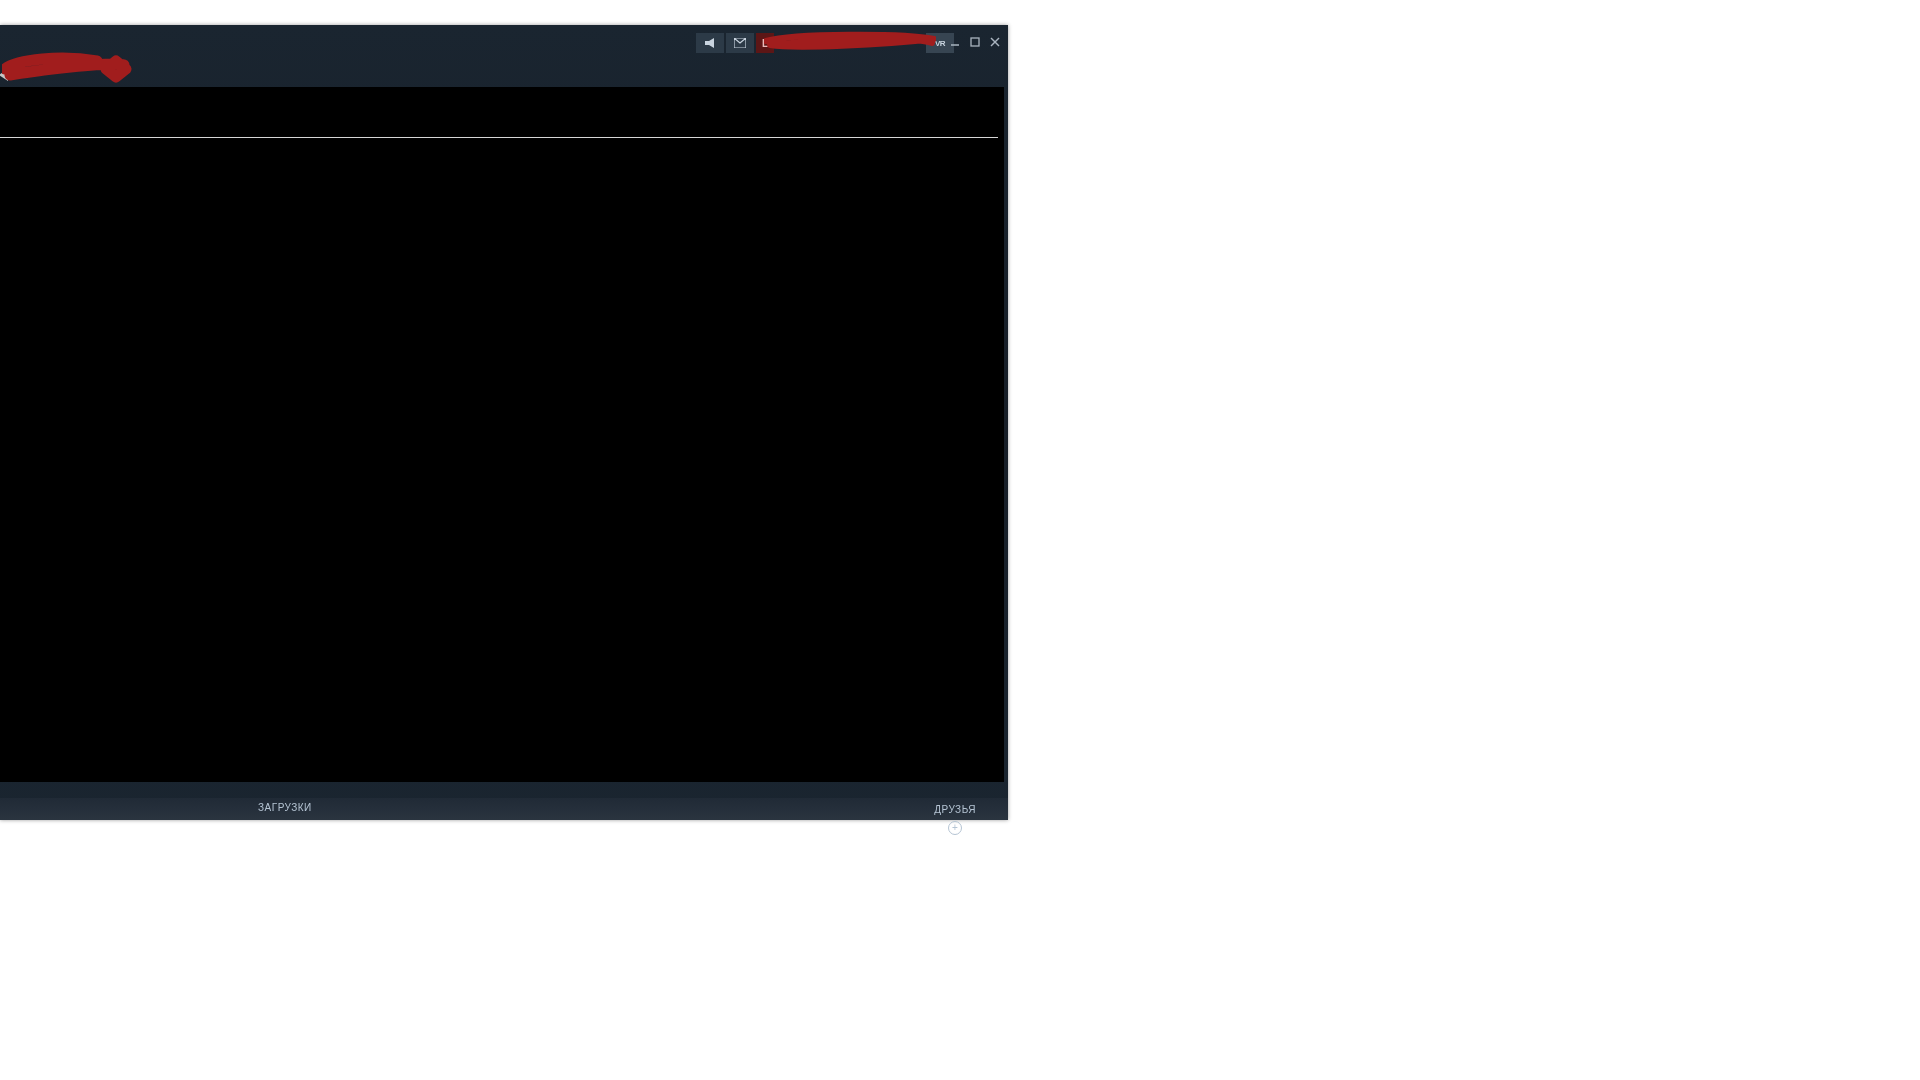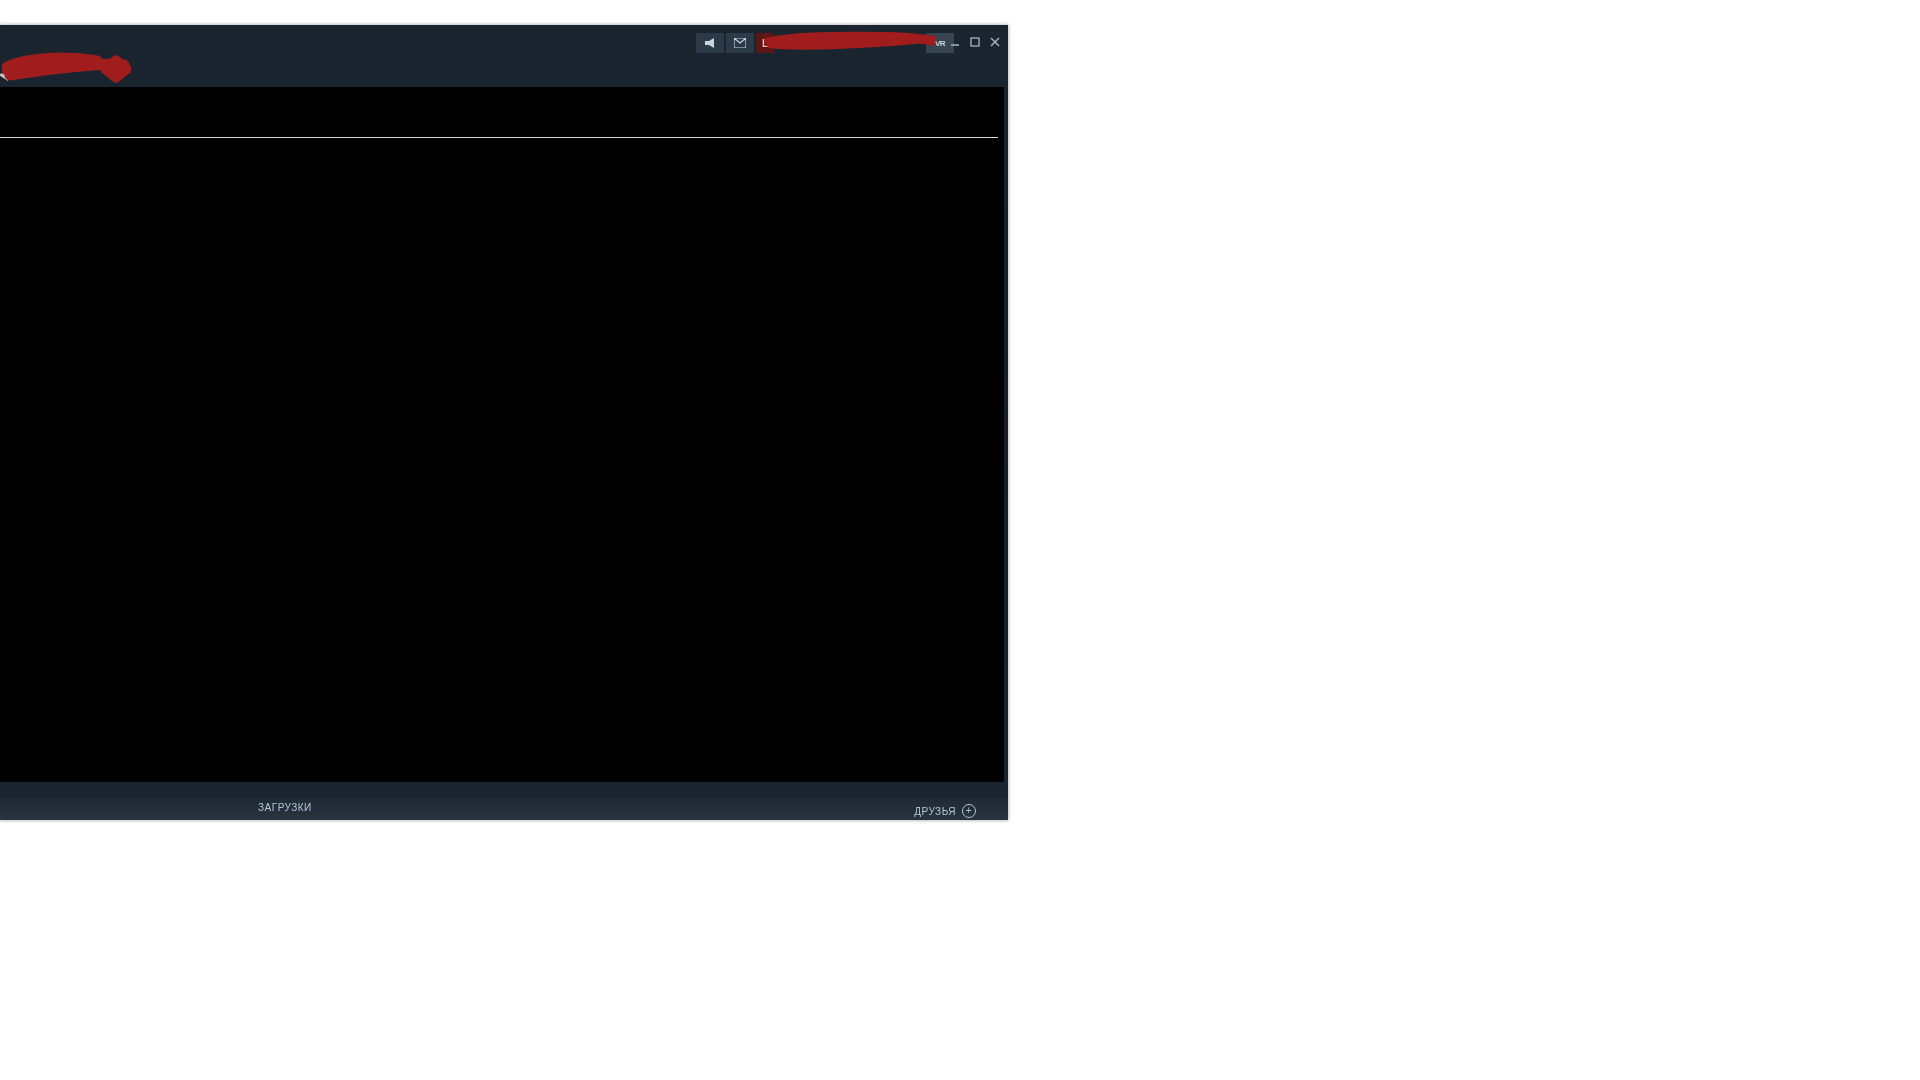--- a/index.html
+++ b/index.html
@@ -41,21 +41,21 @@
   .footer-bar {
     height:22px;
     background:linear-gradient(180deg,#202a36 0%,#2a343f 100%);
     display:flex; align-items:center;
     font-size:10px; color:#b5c4d3;
     letter-spacing:.5px;
     position:relative;
     margin-top:16px;
   }
   .footer-downloads { position:absolute; left:258px; top:4px; }
-  .footer-friends   { position:absolute; right:32px; top:6px; display:flex; align-items:center; gap:6px;}
+  .footer-friends   { position:absolute; right:32px; top:6px; display:flex; align-items:center; gap:6px;flex-direction:column;}
   .footer-friends .plus-circle {
     width:14px;height:14px;border:1px solid #b5c4d3;border-radius:50%;
     display:flex;align-items:center;justify-content:center;font-size:10px;line-height:1;color:#b5c4d3;
   }
 
   
   .cluster {
     position:absolute; top:8px; right:54px;
     display:flex; align-items:center; gap:0;
   }

